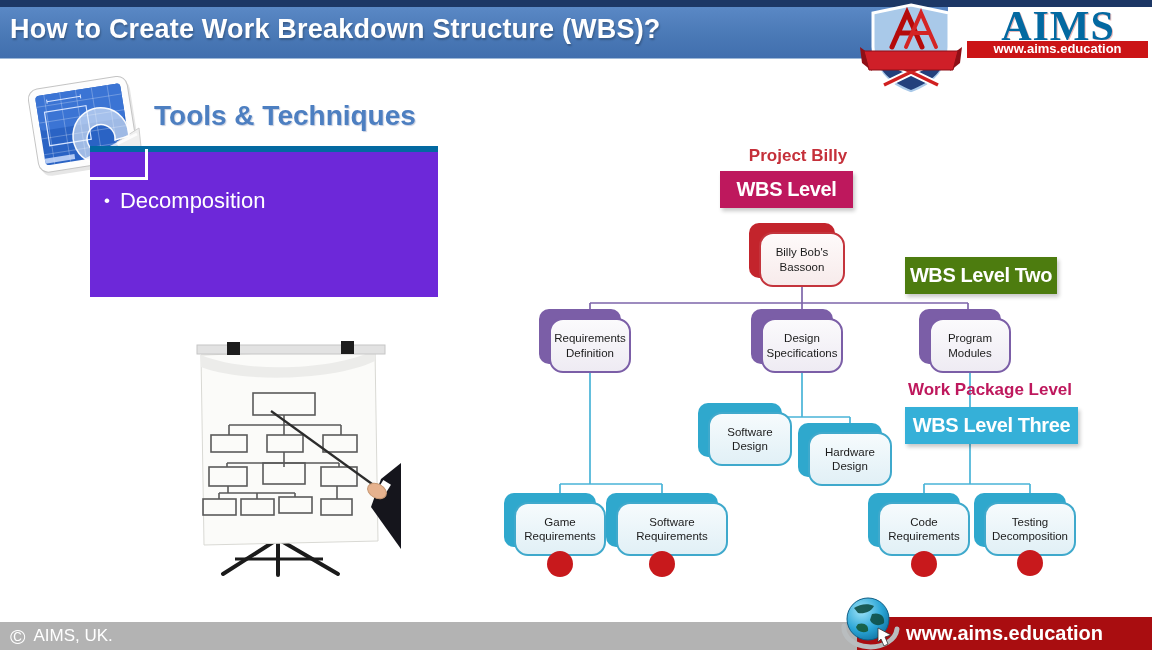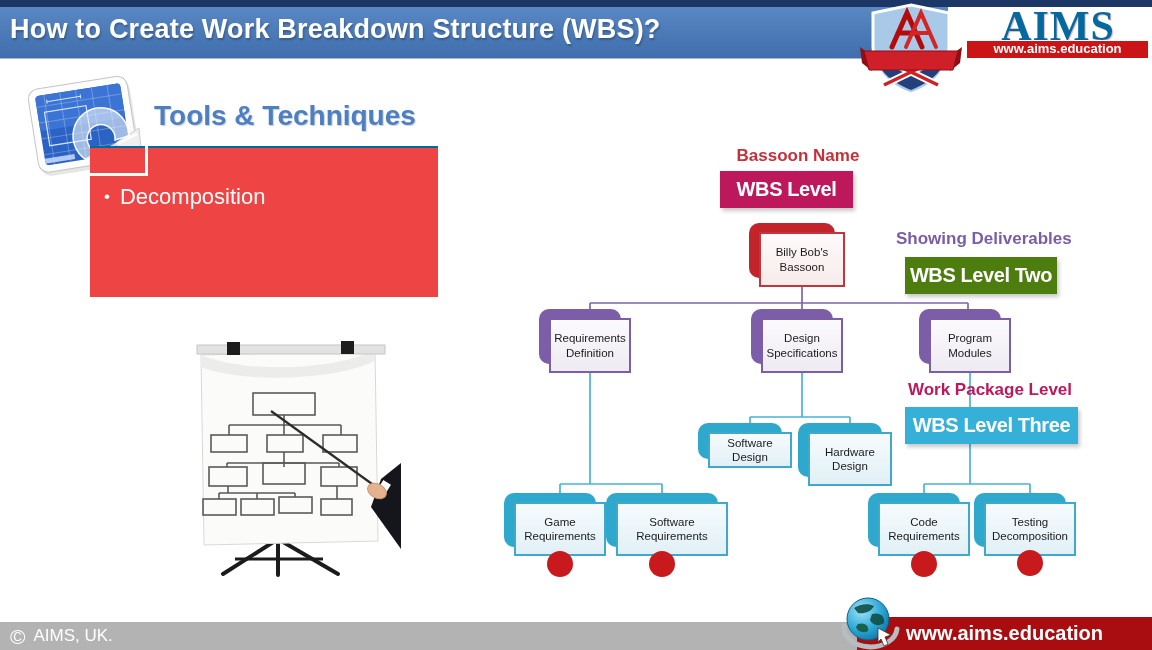--- a/index.html
+++ b/index.html
@@ -21,22 +21,22 @@
               letter-spacing:1px;text-shadow:1px 1px 0 #e9b9b9;}
   .brand-url-box{position:absolute;left:966px;top:40px;width:181px;height:17px;background:#cb1416;
                  border:1px solid #fff;color:#fff;font-size:13px;font-weight:bold;text-align:center;
                  line-height:16px;}
   .crest{position:absolute;left:856px;top:1px;width:110px;height:97px;}
 
   
   .tools-icon{position:absolute;left:25px;top:70px;width:128px;height:110px;}
   .tools-heading{position:absolute;left:154px;top:100px;font-size:28px;font-weight:bold;color:#4d7fc1;
                  text-shadow:1px 1px 1px rgba(90,110,160,.35);white-space:nowrap;}
-  .orange-box{position:absolute;left:90px;top:146px;width:348px;height:151px;background:#ef4444;
-              border-top:2px solid #0369a1;box-sizing:border-box;}
+  .orange-box{position:absolute;left:90px;top:146px;width:348px;height:151px;background:#6d28d9;
+              border-top:6px solid #0369a1;box-sizing:border-box;}
   .orange-notch{position:absolute;left:0;top:-3px;width:55px;height:28px;
                 border-right:3px solid #fff;border-bottom:3px solid #fff;}
   .bullet-line{position:absolute;left:14px;top:36px;color:#fff;font-size:22px;white-space:nowrap;}
   .bullet-dot{margin-right:10px;font-size:17px;vertical-align:2px;}
 
   .flipchart{position:absolute;left:183px;top:341px;width:218px;height:238px;}
 
   
   .connectors{position:absolute;left:0;top:0;width:1152px;height:650px;pointer-events:none;}
   .lbl{position:absolute;font-size:17px;font-weight:bold;text-align:center;white-space:nowrap;}
@@ -46,21 +46,21 @@
 
   .wbs-box{position:absolute;height:37px;color:#fff;font-weight:bold;font-size:20px;
            letter-spacing:-.4px;text-align:center;line-height:37px;
            box-shadow:2px 3px 4px rgba(0,0,0,.22);}
   .wbs-one{left:720px;top:171px;width:133px;background:#be185d;}
   .wbs-two{left:905px;top:257px;width:152px;background:#4d7c0f;}
   .wbs-three{left:905px;top:407px;width:173px;background:#35b0d8;}
 
   .node{position:absolute;}
   .node .sh{position:absolute;left:-10px;top:-9px;width:100%;height:100%;border-radius:10px;}
-  .node .fr{position:absolute;left:0;top:0;width:100%;height:100%;border-radius:0;
+  .node .fr{position:absolute;left:0;top:0;width:100%;height:100%;border-radius:14px;
             box-sizing:border-box;border:2px solid;display:flex;align-items:center;justify-content:center;
             text-align:center;font-size:11.5px;line-height:1.22;color:#1b1b1b;padding:1px 2px;}
   .theme-red  .sh{background:#c3242c;}
   .theme-red  .fr{border-color:#c4343c;background:linear-gradient(180deg,#fefafa,#f7ebeb);}
   .theme-purple .sh{background:#7b5ea7;}
   .theme-purple .fr{border-color:#7b5ea7;background:linear-gradient(180deg,#fbfafc,#eeebf3);}
   .theme-teal .sh{background:#2fa8cd;}
   .theme-teal .fr{border-color:#3fa9cc;background:linear-gradient(180deg,#f6fbfd,#e1f0f6);}
 
   .dot{position:absolute;width:26px;height:26px;border-radius:50%;background:#c8191c;}
@@ -166,44 +166,43 @@
     <ellipse cx="194" cy="150" rx="10" ry="7" fill="#e6b28e" stroke="#c79873" transform="rotate(28 194 150)"></ellipse>
   </svg>
 
   <svg class="connectors" viewBox="0 0 1152 650">
     <path d="M802 287 L802 318 M590 303 L968 303 M590 303 L590 318 M968 303 L968 318" fill="none" stroke="#7e66aa" stroke-width="1.7"></path>
     <path d="M590 373 L590 484 M560 484 L662 484 M560 484 L560 502 M662 484 L662 502
              M802 373 L802 417 M750 417 L850 417 M750 417 L750 432 M850 417 L850 432
              M970 373 L970 484 M924 484 L1030 484 M924 484 L924 502 M1030 484 L1030 502" fill="none" stroke="#49b4d8" stroke-width="1.7"></path>
   </svg>
 
-  <div class="lbl project-name">Bassoon Name</div>
+  <div class="lbl project-name">Project Billy</div>
   <div class="wbs-box wbs-one">WBS Level One</div>
-  <div class="lbl showing-deliverables">Showing Deliverables</div>
   <div class="wbs-box wbs-two">WBS Level Two</div>
   <div class="lbl work-package">Work Package Level</div>
   <div class="wbs-box wbs-three">WBS Level Three</div>
 
   <div class="node theme-red" style="left:759px;top:232px;width:86px;height:55px">
     <div class="sh"></div>
     <div class="fr">Billy Bob's Bassoon</div>
   </div>
   <div class="node theme-purple" style="left:549px;top:318px;width:82px;height:55px">
     <div class="sh"></div>
     <div class="fr">Requirements Definition</div>
   </div>
   <div class="node theme-purple" style="left:761px;top:318px;width:82px;height:55px">
     <div class="sh"></div>
     <div class="fr">Design Specifications</div>
   </div>
   <div class="node theme-purple" style="left:929px;top:318px;width:82px;height:55px">
     <div class="sh"></div>
     <div class="fr">Program Modules</div>
   </div>
-  <div class="node theme-teal" style="left:708px;top:432px;width:84px;height:36px">
+  <div class="node theme-teal" style="left:708px;top:412px;width:84px;height:54px">
     <div class="sh"></div>
     <div class="fr">Software Design</div>
   </div>
   <div class="node theme-teal" style="left:808px;top:432px;width:84px;height:54px">
     <div class="sh"></div>
     <div class="fr">Hardware Design</div>
   </div>
   <div class="node theme-teal" style="left:514px;top:502px;width:92px;height:54px">
     <div class="sh"></div>
     <div class="fr">Game Requirements</div>

